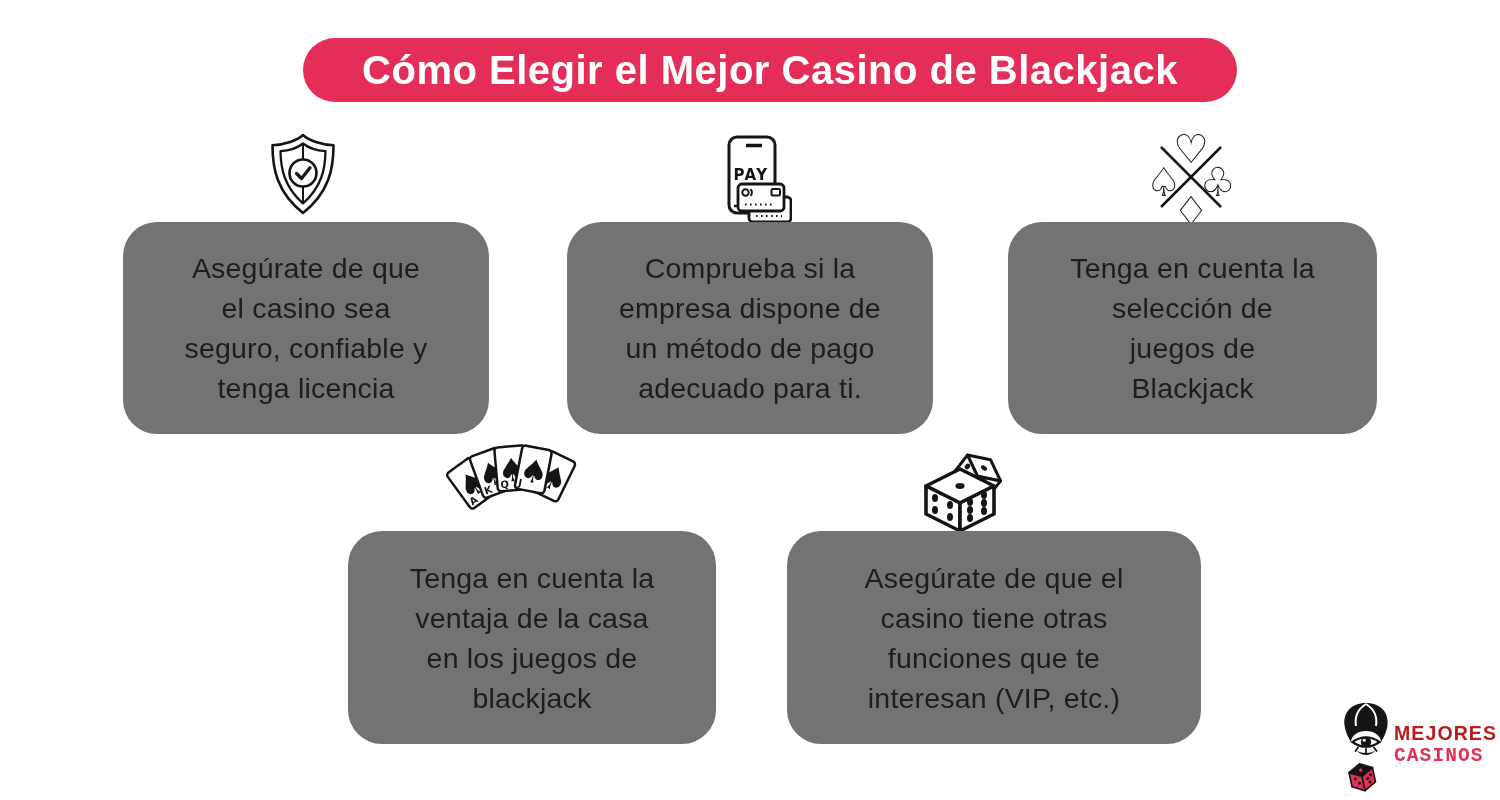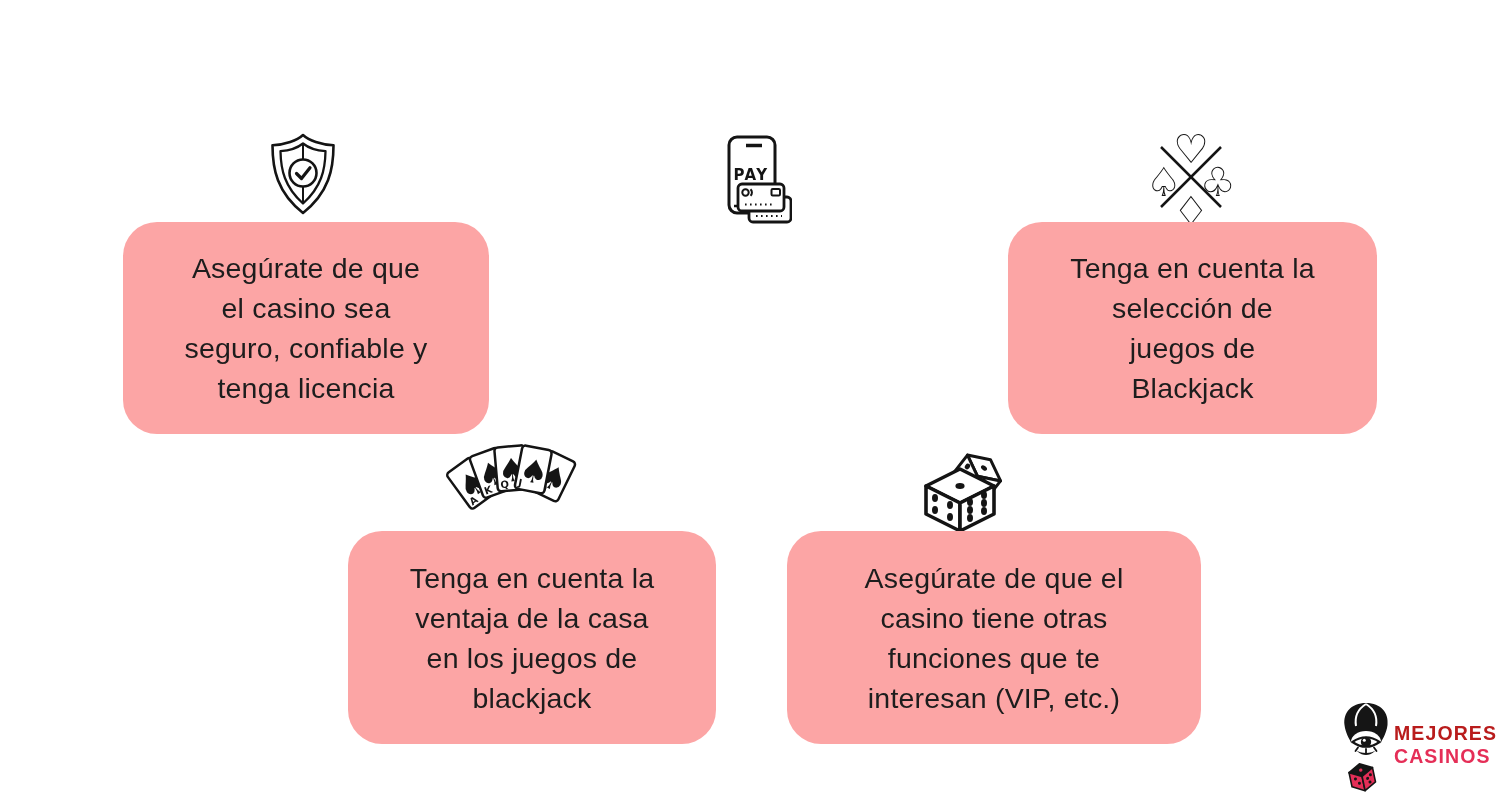--- a/index.html
+++ b/index.html
@@ -1,51 +1,54 @@
 <!DOCTYPE html>
 <html><head>
 <meta charset="utf-8">
 <style>
   html,body{margin:0;padding:0;background:#ffffff;}
   .canvas{position:relative;width:1500px;height:800px;background:#ffffff;overflow:hidden;
           font-family:"Liberation Sans",sans-serif;}
   .title-pill{position:absolute;left:303px;top:38px;width:934px;height:64px;border-radius:32px;
               background:#E52E57;display:flex;align-items:center;justify-content:center;}
   .title-pill span{color:#ffffff;font-size:40px;font-weight:bold;letter-spacing:.5px;white-space:nowrap;}
-  .tipcard{position:absolute;background:#fca5a5;border-radius:34px;display:flex;align-items:center;
+  .tipcard{position:absolute;background:#737373;border-radius:34px;display:flex;align-items:center;
            justify-content:center;text-align:center;}
   .tipcard .tiptext{color:#1D1D1D;font-size:28.5px;line-height:40px;white-space:pre-line;letter-spacing:.2px;}
   .r1{top:222px;height:212px;}
   .r2{top:531px;height:213px;}
   .c1{left:123px;width:366px;}
   .c2{left:567px;width:366px;}
   .c3{left:1008px;width:369px;}
   .c4{left:348px;width:368px;}
   .c5{left:787px;width:414px;}
   .icon{position:absolute;}
   .i-shield{left:264px;top:132px;}
   .i-phone{left:712px;top:134px;}
   .i-suits{left:1148px;top:130px;}
   .i-cards{left:440px;top:440px;}
   .i-dice{left:922px;top:438px;}
   .logo{position:absolute;left:1340px;top:700px;width:160px;height:96px;}
   .logo-icon{position:absolute;left:0;top:2px;}
   .logo-text{position:absolute;left:54px;top:22px;font-weight:800;font-size:19.5px;line-height:23px;
              letter-spacing:1.1px;}
   .logo-line1{color:#b91c1c;}
-  .logo-line2{color:#E52E57;}
+  .logo-line2{color:#E52E57;font-family:Liberation Mono, monospace;}
   svg text.payt{font-family:"DejaVu Sans",sans-serif;font-weight:600;}
   svg text.suit{font-family:"DejaVu Sans",sans-serif;}
   svg text.rank{font-family:"DejaVu Sans",sans-serif;font-weight:bold;}
 </style>
 </head>
 <body>
 
 <div class="canvas">
 
+  <div class="title-pill">
+    <span>Cómo Elegir el Mejor Casino de Blackjack</span>
+  </div>
 
   <div class="icon i-shield">
     <svg width="78" height="84" viewBox="0 0 78 84">
       <path d="M39 3 C33 8.5 21 12.6 8.5 13.2 C8.5 37 13 60.5 39 81 C65 60.5 69.5 37 69.5 13.2 C57 12.6 45 8.5 39 3 Z" fill="none" stroke="#141414" stroke-width="2.6" stroke-linejoin="round"></path>
       <path d="M39 11.5 C34 15.5 25.5 18.6 16.5 19.2 C16.8 37.5 20.5 55 39 71.5 C57.5 55 61.2 37.5 61.5 19.2 C52.5 18.6 44 15.5 39 11.5 Z" fill="none" stroke="#141414" stroke-width="2.3" stroke-linejoin="round"></path>
       <line x1="39" y1="12" x2="39" y2="71" stroke="#141414" stroke-width="2"></line>
       <circle cx="39" cy="41" r="13.5" fill="#ffffff" stroke="#141414" stroke-width="2.6"></circle>
       <path d="M32.5 41.5 L37.5 46.5 L46 35.8" fill="none" stroke="#141414" stroke-width="3.2" stroke-linecap="round" stroke-linejoin="round"></path>
     </svg>
   </div>
@@ -75,20 +78,26 @@
       <text class="suit" x="70" y="66" font-size="40" text-anchor="middle" fill="#141414">♧</text>
       <text class="suit" x="43" y="95" font-size="40" text-anchor="middle" fill="#141414">♢</text>
     </svg>
   </div>
 
   <div class="tipcard r1 c1">
     <div class="tiptext">Asegúrate de que
 el casino sea
 seguro, confiable y
 tenga licencia</div>
+  </div>
+  <div class="tipcard r1 c2">
+    <div class="tiptext">Comprueba si la
+empresa dispone de
+un método de pago
+adecuado para ti.</div>
   </div>
   <div class="tipcard r1 c3">
     <div class="tiptext">Tenga en cuenta la
 selección de
 juegos de
 Blackjack</div>
   </div>
 
   <div class="icon i-cards">
     <svg width="156" height="94" viewBox="0 0 156 94">

